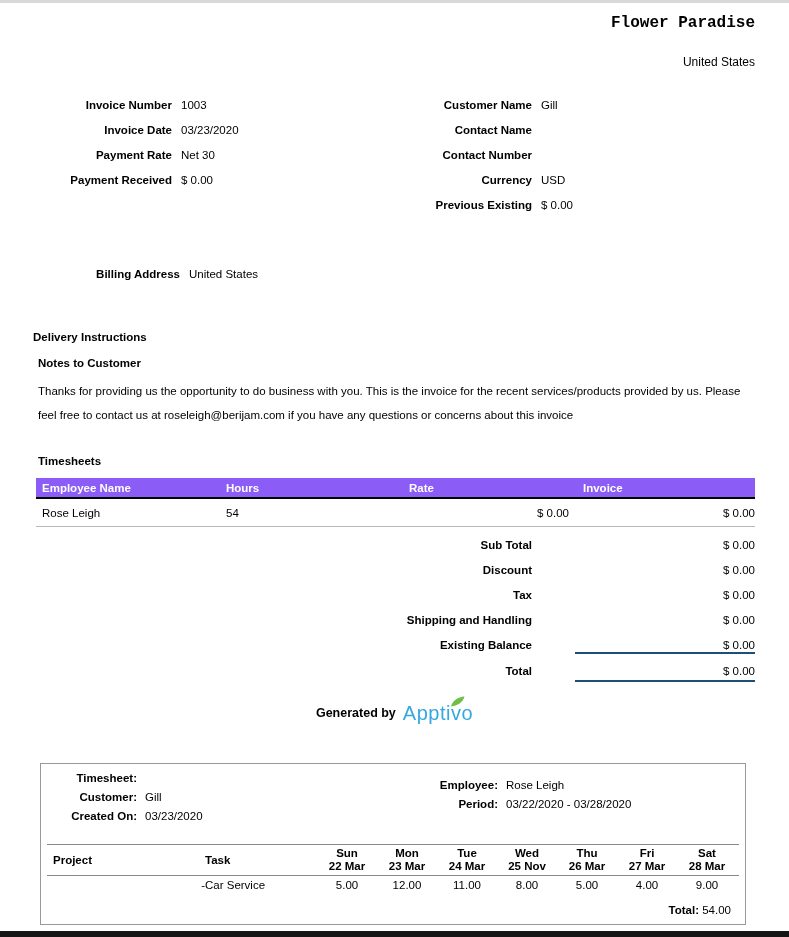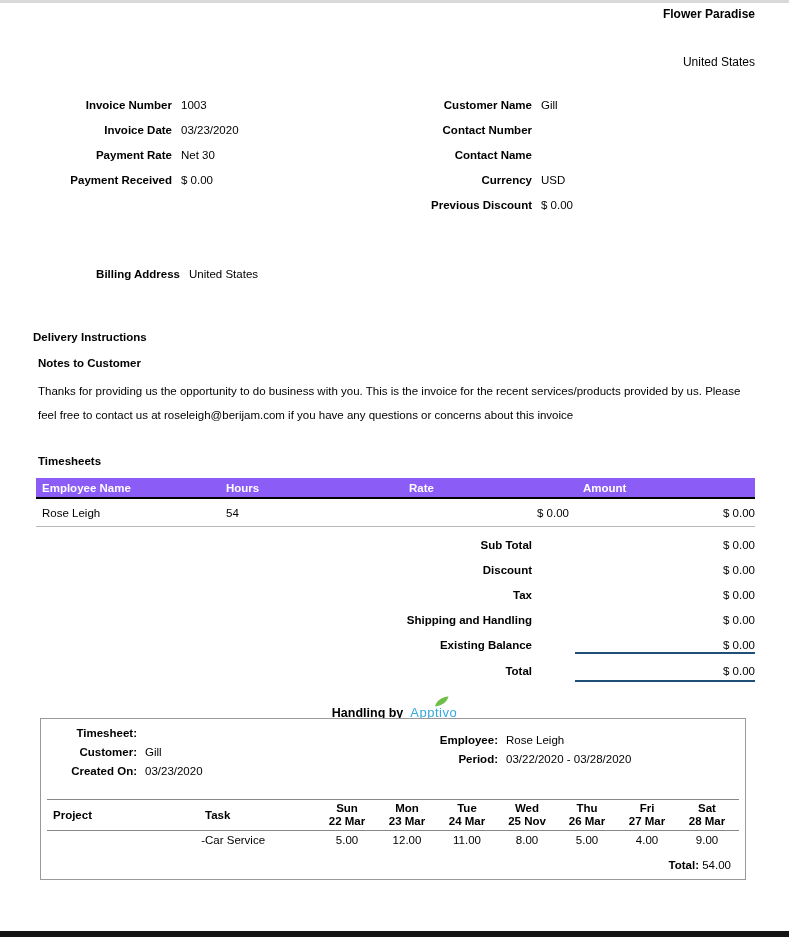--- a/index.html
+++ b/index.html
@@ -4,21 +4,21 @@
 <style>
   * { box-sizing: border-box; }
   html,body { margin:0; padding:0; background:#fff; }
   .page {
     position: relative; width: 789px; height: 937px; margin: 0 auto;
     background: #fff; font-family: "Liberation Sans", sans-serif;
     font-size: 11.5px; color: #000; overflow: hidden;
   }
   .top-strip { position:absolute; top:0; left:0; width:100%; height:3px; background:#d9d9d9; }
 
-  .company-name { position:absolute; top:7px; right:34px; font-weight:bold; font-size:12px; }
+  .company-name { position:absolute; top:14px; right:34px; font-weight:bold; font-size:16px;font-family:Liberation Mono, monospace; }
   .company-country { position:absolute; top:55px; right:34px; font-size:12px; }
 
   .fieldcol { position:absolute; top:99px; }
   .fieldcol .frow { display:flex; height:25px; align-items:flex-start; }
   .fieldcol .flabel { width:136px; text-align:right; font-weight:bold; }
   .fieldcol .fvalue { margin-left:9px; }
   .col-left  { left:36px;  width:345px; }
   .col-right { left:396px; width:355px; }
 
   .billing-row { position:absolute; top:268px; left:44px; display:flex; }
@@ -43,24 +43,24 @@
   .trow { display:flex; height:25px; align-items:center; }
   .tlabel { width:150px; text-align:right; font-weight:bold; }
   .tvalue { flex:1; text-align:right; }
   .total-final { margin-top:1px; }
   .tline { position:absolute; left:575px; width:180px; height:2px; background:#1f4e79; }
   .tline-1 { top:652px; } .tline-2 { top:680px; }
 
   .genby { position:absolute; top:703px; left:0; width:100%;
            display:flex; justify-content:center; align-items:center; gap:7px; }
   .genby-text { font-weight:bold; font-size:12.5px; }
-  .brand { position:relative; font-size:13px; color:#35a8e0; letter-spacing:0.5px; line-height:20px; }
+  .brand { position:relative; font-size:20px; color:#35a8e0; letter-spacing:0.5px; line-height:20px; }
   .leaf-icon { position:absolute; top:-7px; right:8px; }
 
-  .card { position:absolute; top:718px; left:40px; width:706px; height:162px;
+  .card { position:absolute; top:763px; left:40px; width:706px; height:162px;
           border:1px solid #999; background:#fff; }
   .card-info { display:flex; padding-top:5px; }
   .ci-left  { width:310px; } .ci-right { width:390px; padding-top:7px; }
   .ci-row { display:flex; line-height:19px; }
   .ci-left  .ci-label { width:96px;  text-align:right; font-weight:bold; }
   .ci-right .ci-label { width:147px; text-align:right; font-weight:bold; }
   .ci-value { margin-left:8px; }
   .ci-wrap  { max-width:168px; }
 
   .card-table { position:absolute; left:6px; right:6px; top:80px; }
@@ -103,54 +103,54 @@
       <span class="fvalue">$ 0.00</span>
     </div>
   </div>
 
   <div class="fieldcol col-right">
     <div class="frow">
       <span class="flabel">Customer Name</span>
       <span class="fvalue">Gill</span>
     </div>
     <div class="frow">
+      <span class="flabel">Contact Name</span>
+      <span class="fvalue"></span>
+    </div>
+    <div class="frow">
       <span class="flabel">Contact Number</span>
       <span class="fvalue"></span>
     </div>
     <div class="frow">
-      <span class="flabel">Contact Name</span>
-      <span class="fvalue"></span>
-    </div>
-    <div class="frow">
       <span class="flabel">Currency</span>
       <span class="fvalue">USD</span>
     </div>
     <div class="frow">
-      <span class="flabel">Previous Discount</span>
+      <span class="flabel">Previous Existing</span>
       <span class="fvalue">$ 0.00</span>
     </div>
   </div>
 
   <div class="billing-row">
     <span class="flabel">Billing Address</span>
     <span class="fvalue">United States</span>
   </div>
 
   <div class="h-delivery">Delivery Instructions</div>
   <div class="h-notes">Notes to Customer</div>
   <div class="notes-text">Thanks for providing us the opportunity to do business with you. This is the invoice for the recent services/products provided by us. Please feel free to contact us at roseleigh@berijam.com if you have any questions or concerns about this invoice</div>
 
   <div class="h-timesheets">Timesheets</div>
 
   <div class="ts-table">
     <div class="ts-head">
       <div class="c c1">Employee Name</div>
       <div class="c c2">Hours</div>
       <div class="c c3">Rate</div>
-      <div class="c c4">Amount</div>
+      <div class="c c4">Invoice</div>
     </div>
     <div class="ts-row">
       <div class="c c1">Rose Leigh</div>
       <div class="c c2">54</div>
       <div class="c c3">$ 0.00</div>
       <div class="c c4">$ 0.00</div>
     </div>
   </div>
 
   <div class="totals">
@@ -176,21 +176,21 @@
     </div>
     <div class="trow total-final">
       <span class="tlabel">Total</span>
       <span class="tvalue">$ 0.00</span>
     </div>
   </div>
   <div class="tline tline-1"></div>
   <div class="tline tline-2"></div>
 
   <div class="genby">
-    <span class="genby-text">Handling by</span>
+    <span class="genby-text">Generated by</span>
     <span class="brand">
       <span>Apptivo</span>
       <svg class="leaf-icon" width="15" height="11" viewBox="0 0 15 11">
         <path d="M1 10.5 C2.5 4.5, 8 1, 14.5 0.5 C13 6.5, 7.5 9.7, 1 10.5 Z" fill="#6fbe47"></path>
       </svg>
     </span>
   </div>
 
   <div class="card">
     <div class="card-info">

